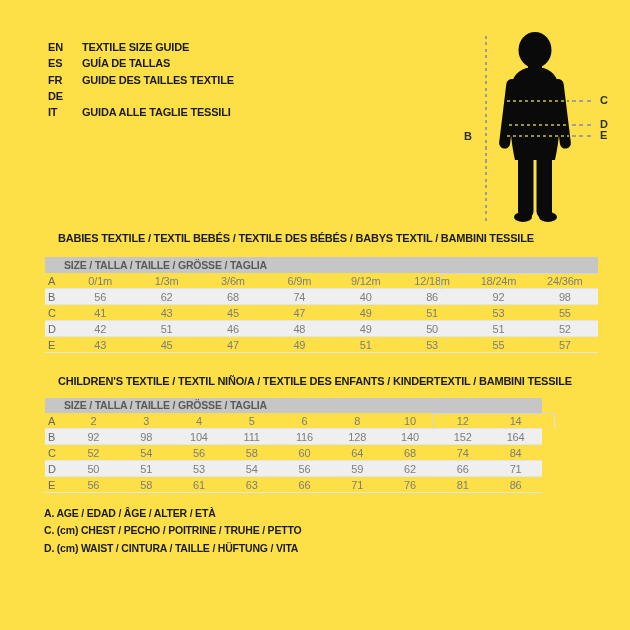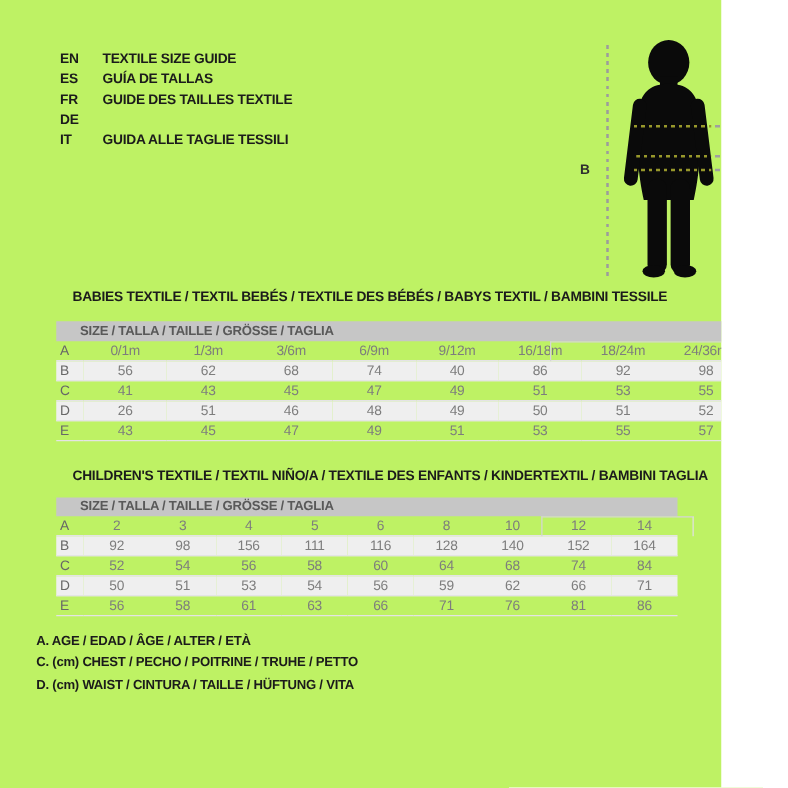--- a/index.html
+++ b/index.html
@@ -1,35 +1,35 @@
 <!DOCTYPE html>
 <html><head>
 <meta charset="utf-8">
 <style>
   html,body{margin:0;padding:0;background:#fff;}
-  .canvas{position:relative;width:577px;height:630px;background:#bef264;overflow:hidden;
+  .canvas{position:relative;width:630px;height:630px;background:#fde047;overflow:hidden;
           font-family:"Liberation Sans",sans-serif;}
 
   
   .lang-list{position:absolute;left:48px;top:39px;}
   .lang-row{display:flex;line-height:16.3px;font-size:11px;font-weight:bold;color:#1b1b1b;letter-spacing:-0.2px;}
   .lang-code{width:34px;}
   
   .fig-svg{position:absolute;left:477px;top:27px;width:120px;height:200px;}
   .bline{position:absolute;left:485px;top:36px;width:2px;height:187px;
          background:repeating-linear-gradient(180deg,#9c9c9c 0 3px,transparent 3px 6.5px);}
   .dash-body{position:absolute;height:2px;
          background:repeating-linear-gradient(90deg,#98982b 0 3px,transparent 3px 6px);}
   .dash-gray{position:absolute;height:2px;
          background:repeating-linear-gradient(90deg,#9f9f9f 0 4px,transparent 4px 7.5px);}
   .fig-label{position:absolute;font-size:11px;font-weight:bold;color:#2f2f2f;}
 
   
   .sec-title{position:absolute;left:58px;font-size:11px;font-weight:bold;color:#1b1b1b;letter-spacing:-0.2px;white-space:nowrap;}
-  .legend{position:absolute;left:29px;top:505px;}
+  .legend{position:absolute;left:44px;top:505px;}
   .legend-line{font-size:10.5px;font-weight:bold;color:#1b1b1b;line-height:17.3px;letter-spacing:-0.2px;white-space:nowrap;}
 
   
   .size-bar{position:absolute;height:15px;background:#c6c6c6;color:#595959;
             font-size:10.5px;font-weight:bold;line-height:15px;padding-left:19px;box-sizing:border-box;letter-spacing:-0.2px;}
   table.sizes{position:absolute;border-collapse:collapse;table-layout:fixed;}
   table.sizes td,table.sizes th{height:15px;padding:0;font-size:11px;font-weight:normal;
             border-bottom:1px solid #e4e4e4;letter-spacing:-0.2px;}
   table.sizes th{text-align:left;padding-left:3px;color:#676767;}
   table.sizes td{text-align:center;color:#7d7d7d;}
@@ -99,21 +99,21 @@
         <col style="width:22px;">
       </colgroup>
     <tbody>
         <tr>
           <th>A</th>
           <td>0/1m</td>
           <td>1/3m</td>
           <td>3/6m</td>
           <td>6/9m</td>
           <td>9/12m</td>
-          <td>16/18m</td>
+          <td>12/18m</td>
           <td>18/24m</td>
           <td>24/36m</td>
         </tr>
         <tr>
           <th>B</th>
           <td>56</td>
           <td>62</td>
           <td>68</td>
           <td>74</td>
           <td>40</td>
@@ -127,21 +127,21 @@
           <td>43</td>
           <td>45</td>
           <td>47</td>
           <td>49</td>
           <td>51</td>
           <td>53</td>
           <td>55</td>
         </tr>
         <tr>
           <th>D</th>
-          <td>26</td>
+          <td>42</td>
           <td>51</td>
           <td>46</td>
           <td>48</td>
           <td>49</td>
           <td>50</td>
           <td>51</td>
           <td>52</td>
         </tr>
         <tr>
           <th>E</th>
@@ -151,21 +151,21 @@
           <td>49</td>
           <td>51</td>
           <td>53</td>
           <td>55</td>
           <td>57</td>
         </tr>
       </tbody>
   </table>
   <div class="patch" style="left:440px;top:273px;width:158px;height:15px;"></div>
 
-  <div class="sec-title" style="top:375px;">CHILDREN'S TEXTILE / TEXTIL NIÑO/A / TEXTILE DES ENFANTS / KINDERTEXTIL / BAMBINI TAGLIA</div>
+  <div class="sec-title" style="top:375px;">CHILDREN'S TEXTILE / TEXTIL NIÑO/A / TEXTILE DES ENFANTS / KINDERTEXTIL / BAMBINI TESSILE</div>
   <div class="size-bar" style="left:45px;top:398px;width:497px;">SIZE / TALLA / TAILLE / GRÖSSE / TAGLIA</div>
   <table class="sizes" style="left:45px;top:413px;width:497px;">
     <colgroup>
         <col style="width:22px;">
       </colgroup>
     <tbody>
         <tr>
           <th>A</th>
           <td>2</td>
           <td>3</td>
@@ -174,21 +174,21 @@
           <td>6</td>
           <td>8</td>
           <td>10</td>
           <td>12</td>
           <td>14</td>
         </tr>
         <tr>
           <th>B</th>
           <td>92</td>
           <td>98</td>
-          <td>156</td>
+          <td>104</td>
           <td>111</td>
           <td>116</td>
           <td>128</td>
           <td>140</td>
           <td>152</td>
           <td>164</td>
         </tr>
         <tr>
           <th>C</th>
           <td>52</td>

